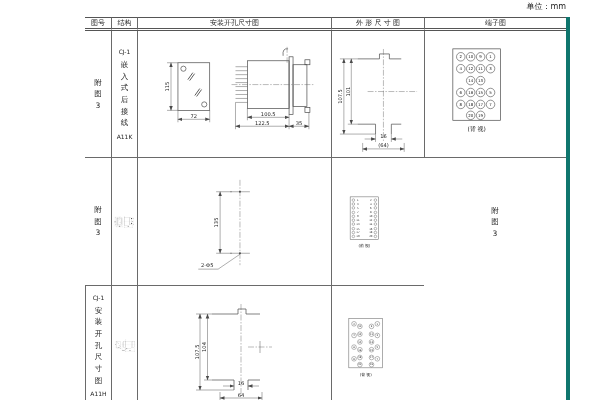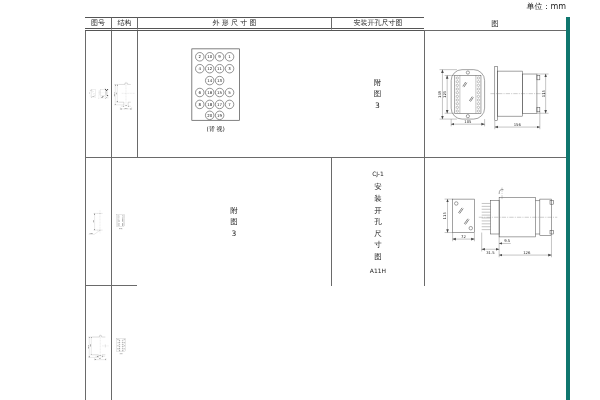--- a/index.html
+++ b/index.html
@@ -40,25 +40,33 @@
     </marker>
   </defs>
 </svg>
 
 <div class="unit">单位：mm</div>
 
 <div class="grid">
 
   <div class="cell head first">图号</div>
   <div class="cell head">结构</div>
+  <div class="cell head">安装开孔尺寸图</div>
   <div class="cell head">外 形 尺 寸 图</div>
-  <div class="cell head">安装开孔尺寸图</div>
+  <div class="cell head">端子图</div>
 
   <div class="cell first">
     <span class="vtxt">附图3</span>
+  </div>
+  <div class="cell">
+    <div class="vstack">
+      <span class="mono">CJ-1</span>
+      <span class="vtxt">嵌入式后接线</span>
+      <span class="mono">A11K</span>
+    </div>
   </div>
   <div class="cell">
     <svg viewBox="0 0 194 127">
       <g class="ln">
         <rect x="40" y="32" width="32" height="48"></rect>
         <circle cx="45.5" cy="38" r="2.6"></circle>
           <circle cx="66.5" cy="74" r="2.6"></circle>
         <path class="sl" d="M50,49 L55,42 M51.8,50 L56.8,43 M57,65 L62,58 M58.8,66 L63.8,59"></path>
       </g>
       <g class="ln">

